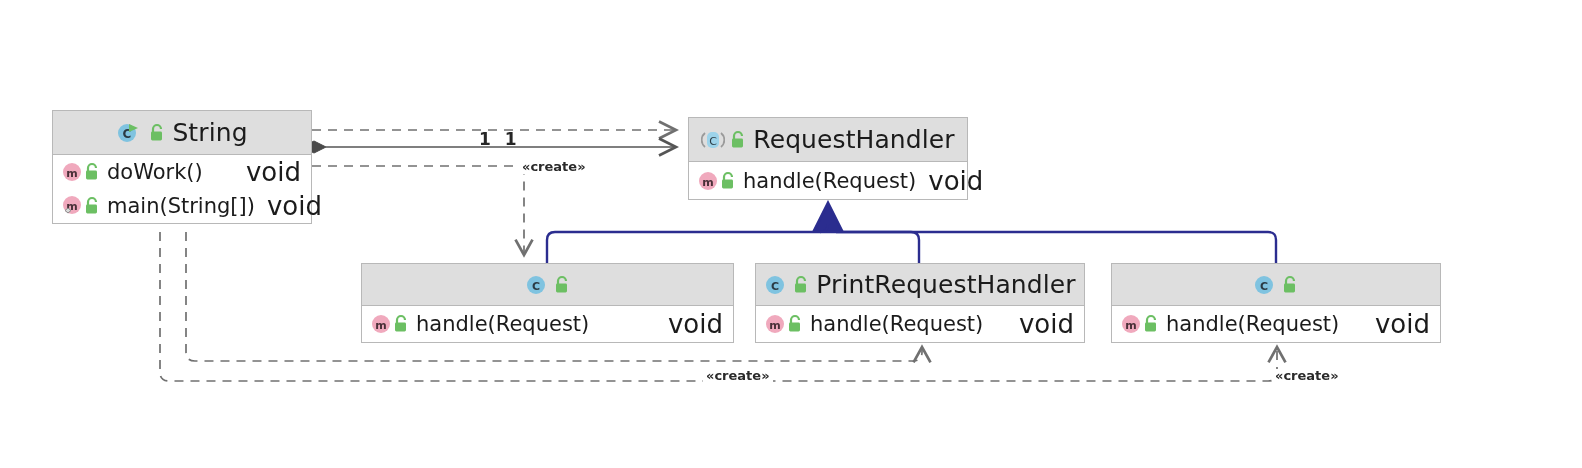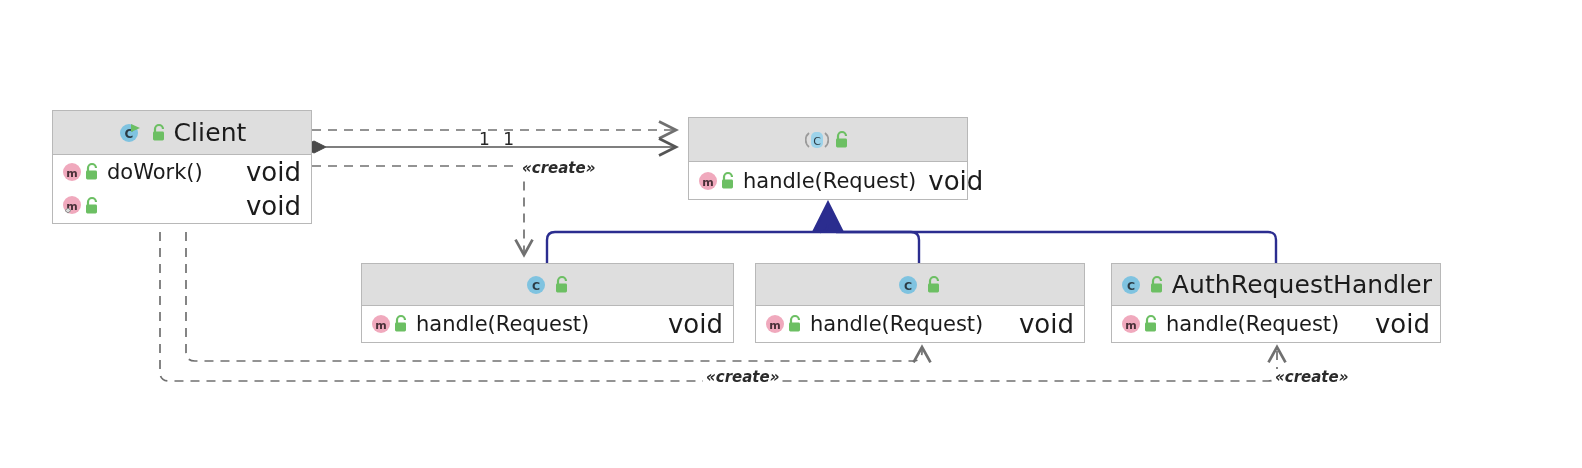--- a/index.html
+++ b/index.html
@@ -90,30 +90,30 @@
   .edge-label {
     position: absolute;
     font-size: 15px;
     color: #262626;
     white-space: nowrap;
     background: #ffffff;
     padding: 0 3px;
     line-height: 1.1;
   }
   .edge-label.stereo {
-    font-size: 15px;
+    font-size: 13px;
     font-weight: bold;
     color: #2b2b2b;
-    font-style: italic;
   }
   .edge-label.mult {
     font-size: 17px;
     letter-spacing: 4px;
     color: #262626;
     background: transparent;
+    font-weight: bold;
   }
 </style>
 </head>
 <body>
 
 <div id="canvas">
 
   <svg class="edges" viewBox="0 0 1582 468" xmlns="http://www.w3.org/2000/svg">
     <defs>
       <marker id="open-arrow-r" markerWidth="14" markerHeight="12" refX="12" refY="6" orient="auto">
@@ -178,21 +178,21 @@
           <text x="11" y="16" font-family="DejaVu Sans, sans-serif" font-size="12" font-weight="bold" fill="#2b3b44" text-anchor="middle">C</text>
           <path d="M13,2 L22,6 L13,10 z" fill="#6cbf63"></path>
         </svg>
       </span>
       <span class="icon ico-lock">
         <svg width="18" height="20" viewBox="0 0 18 20" xmlns="http://www.w3.org/2000/svg">
           <path d="M5,9 V6 a4,4 0 0,1 8,0" fill="none" stroke="#6cbf63" stroke-width="2.2"></path>
           <rect x="3" y="8.5" width="11" height="9" rx="1.4" fill="#6cbf63"></rect>
         </svg>
       </span>
-      <span class="uml-title">Client</span>
+      <span class="uml-title">String</span>
     </div>
     <div class="uml-members">
       <div class="uml-member" style="height:34px;">
         <span class="icon ico-method">
           <svg width="22" height="22" viewBox="0 0 22 22" xmlns="http://www.w3.org/2000/svg">
             <circle cx="11" cy="11" r="9" fill="#f0a9bd"></circle>
             <text x="11" y="15.5" font-family="DejaVu Sans, sans-serif" font-size="11" font-weight="bold" fill="#4a3038" text-anchor="middle">m</text>
           </svg>
         </span>
         <span class="icon ico-lock">
@@ -211,20 +211,21 @@
             <text x="11" y="14.5" font-family="DejaVu Sans, sans-serif" font-size="11" font-weight="bold" fill="#4a3038" text-anchor="middle">m</text>
             <path d="M4,15.5 L7,13 L10,15.5 L7,18 z" fill="#d9d9d9" stroke="#8a8a8a" stroke-width="1"></path>
           </svg>
         </span>
         <span class="icon ico-lock">
           <svg width="18" height="20" viewBox="0 0 18 20" xmlns="http://www.w3.org/2000/svg">
             <path d="M5,9 V6 a4,4 0 0,1 8,0" fill="none" stroke="#6cbf63" stroke-width="2.2"></path>
             <rect x="3" y="8.5" width="11" height="9" rx="1.4" fill="#6cbf63"></rect>
           </svg>
         </span>
+        <span class="member-name">main(String[])</span>
         <span class="member-type">void</span>
       </div>
     </div>
   </div>
 
   <div class="uml-class" style="left:688px; top:117px; width:280px;">
     <div class="uml-header" style="height:44px;">
       <span class="icon ico-abstract">
         <svg width="24" height="22" viewBox="0 0 24 22" xmlns="http://www.w3.org/2000/svg">
           <path d="M4,4 a9,9 0 0,0 0,14" fill="none" stroke="#9a9a9a" stroke-width="1.8"></path>
@@ -232,20 +233,21 @@
           <rect x="6" y="3" width="12" height="16" rx="5" fill="#9dd3ea"></rect>
           <text x="12" y="16" font-family="DejaVu Sans, sans-serif" font-size="11" fill="#2b3b44" text-anchor="middle">C</text>
         </svg>
       </span>
       <span class="icon ico-lock">
         <svg width="18" height="20" viewBox="0 0 18 20" xmlns="http://www.w3.org/2000/svg">
           <path d="M5,9 V6 a4,4 0 0,1 8,0" fill="none" stroke="#6cbf63" stroke-width="2.2"></path>
           <rect x="3" y="8.5" width="11" height="9" rx="1.4" fill="#6cbf63"></rect>
         </svg>
       </span>
+      <span class="uml-title">RequestHandler</span>
     </div>
     <div class="uml-members">
       <div class="uml-member" style="height:37px;">
         <span class="icon ico-method">
           <svg width="22" height="22" viewBox="0 0 22 22" xmlns="http://www.w3.org/2000/svg">
             <circle cx="11" cy="11" r="9" fill="#f0a9bd"></circle>
             <text x="11" y="15.5" font-family="DejaVu Sans, sans-serif" font-size="11" font-weight="bold" fill="#4a3038" text-anchor="middle">m</text>
           </svg>
         </span>
         <span class="icon ico-lock">
@@ -302,20 +304,21 @@
           <circle cx="11" cy="11" r="9" fill="#7fc3e0"></circle>
           <text x="11" y="15.5" font-family="DejaVu Sans, sans-serif" font-size="11" font-weight="bold" fill="#2b3b44" text-anchor="middle">C</text>
         </svg>
       </span>
       <span class="icon ico-lock">
         <svg width="18" height="20" viewBox="0 0 18 20" xmlns="http://www.w3.org/2000/svg">
           <path d="M5,9 V6 a4,4 0 0,1 8,0" fill="none" stroke="#6cbf63" stroke-width="2.2"></path>
           <rect x="3" y="8.5" width="11" height="9" rx="1.4" fill="#6cbf63"></rect>
         </svg>
       </span>
+      <span class="uml-title">PrintRequestHandler</span>
     </div>
     <div class="uml-members">
       <div class="uml-member" style="height:36px;">
         <span class="icon ico-method">
           <svg width="22" height="22" viewBox="0 0 22 22" xmlns="http://www.w3.org/2000/svg">
             <circle cx="11" cy="11" r="9" fill="#f0a9bd"></circle>
             <text x="11" y="15.5" font-family="DejaVu Sans, sans-serif" font-size="11" font-weight="bold" fill="#4a3038" text-anchor="middle">m</text>
           </svg>
         </span>
         <span class="icon ico-lock">
@@ -337,21 +340,20 @@
           <circle cx="11" cy="11" r="9" fill="#7fc3e0"></circle>
           <text x="11" y="15.5" font-family="DejaVu Sans, sans-serif" font-size="11" font-weight="bold" fill="#2b3b44" text-anchor="middle">C</text>
         </svg>
       </span>
       <span class="icon ico-lock">
         <svg width="18" height="20" viewBox="0 0 18 20" xmlns="http://www.w3.org/2000/svg">
           <path d="M5,9 V6 a4,4 0 0,1 8,0" fill="none" stroke="#6cbf63" stroke-width="2.2"></path>
           <rect x="3" y="8.5" width="11" height="9" rx="1.4" fill="#6cbf63"></rect>
         </svg>
       </span>
-      <span class="uml-title">AuthRequestHandler</span>
     </div>
     <div class="uml-members">
       <div class="uml-member" style="height:36px;">
         <span class="icon ico-method">
           <svg width="22" height="22" viewBox="0 0 22 22" xmlns="http://www.w3.org/2000/svg">
             <circle cx="11" cy="11" r="9" fill="#f0a9bd"></circle>
             <text x="11" y="15.5" font-family="DejaVu Sans, sans-serif" font-size="11" font-weight="bold" fill="#4a3038" text-anchor="middle">m</text>
           </svg>
         </span>
         <span class="icon ico-lock">

